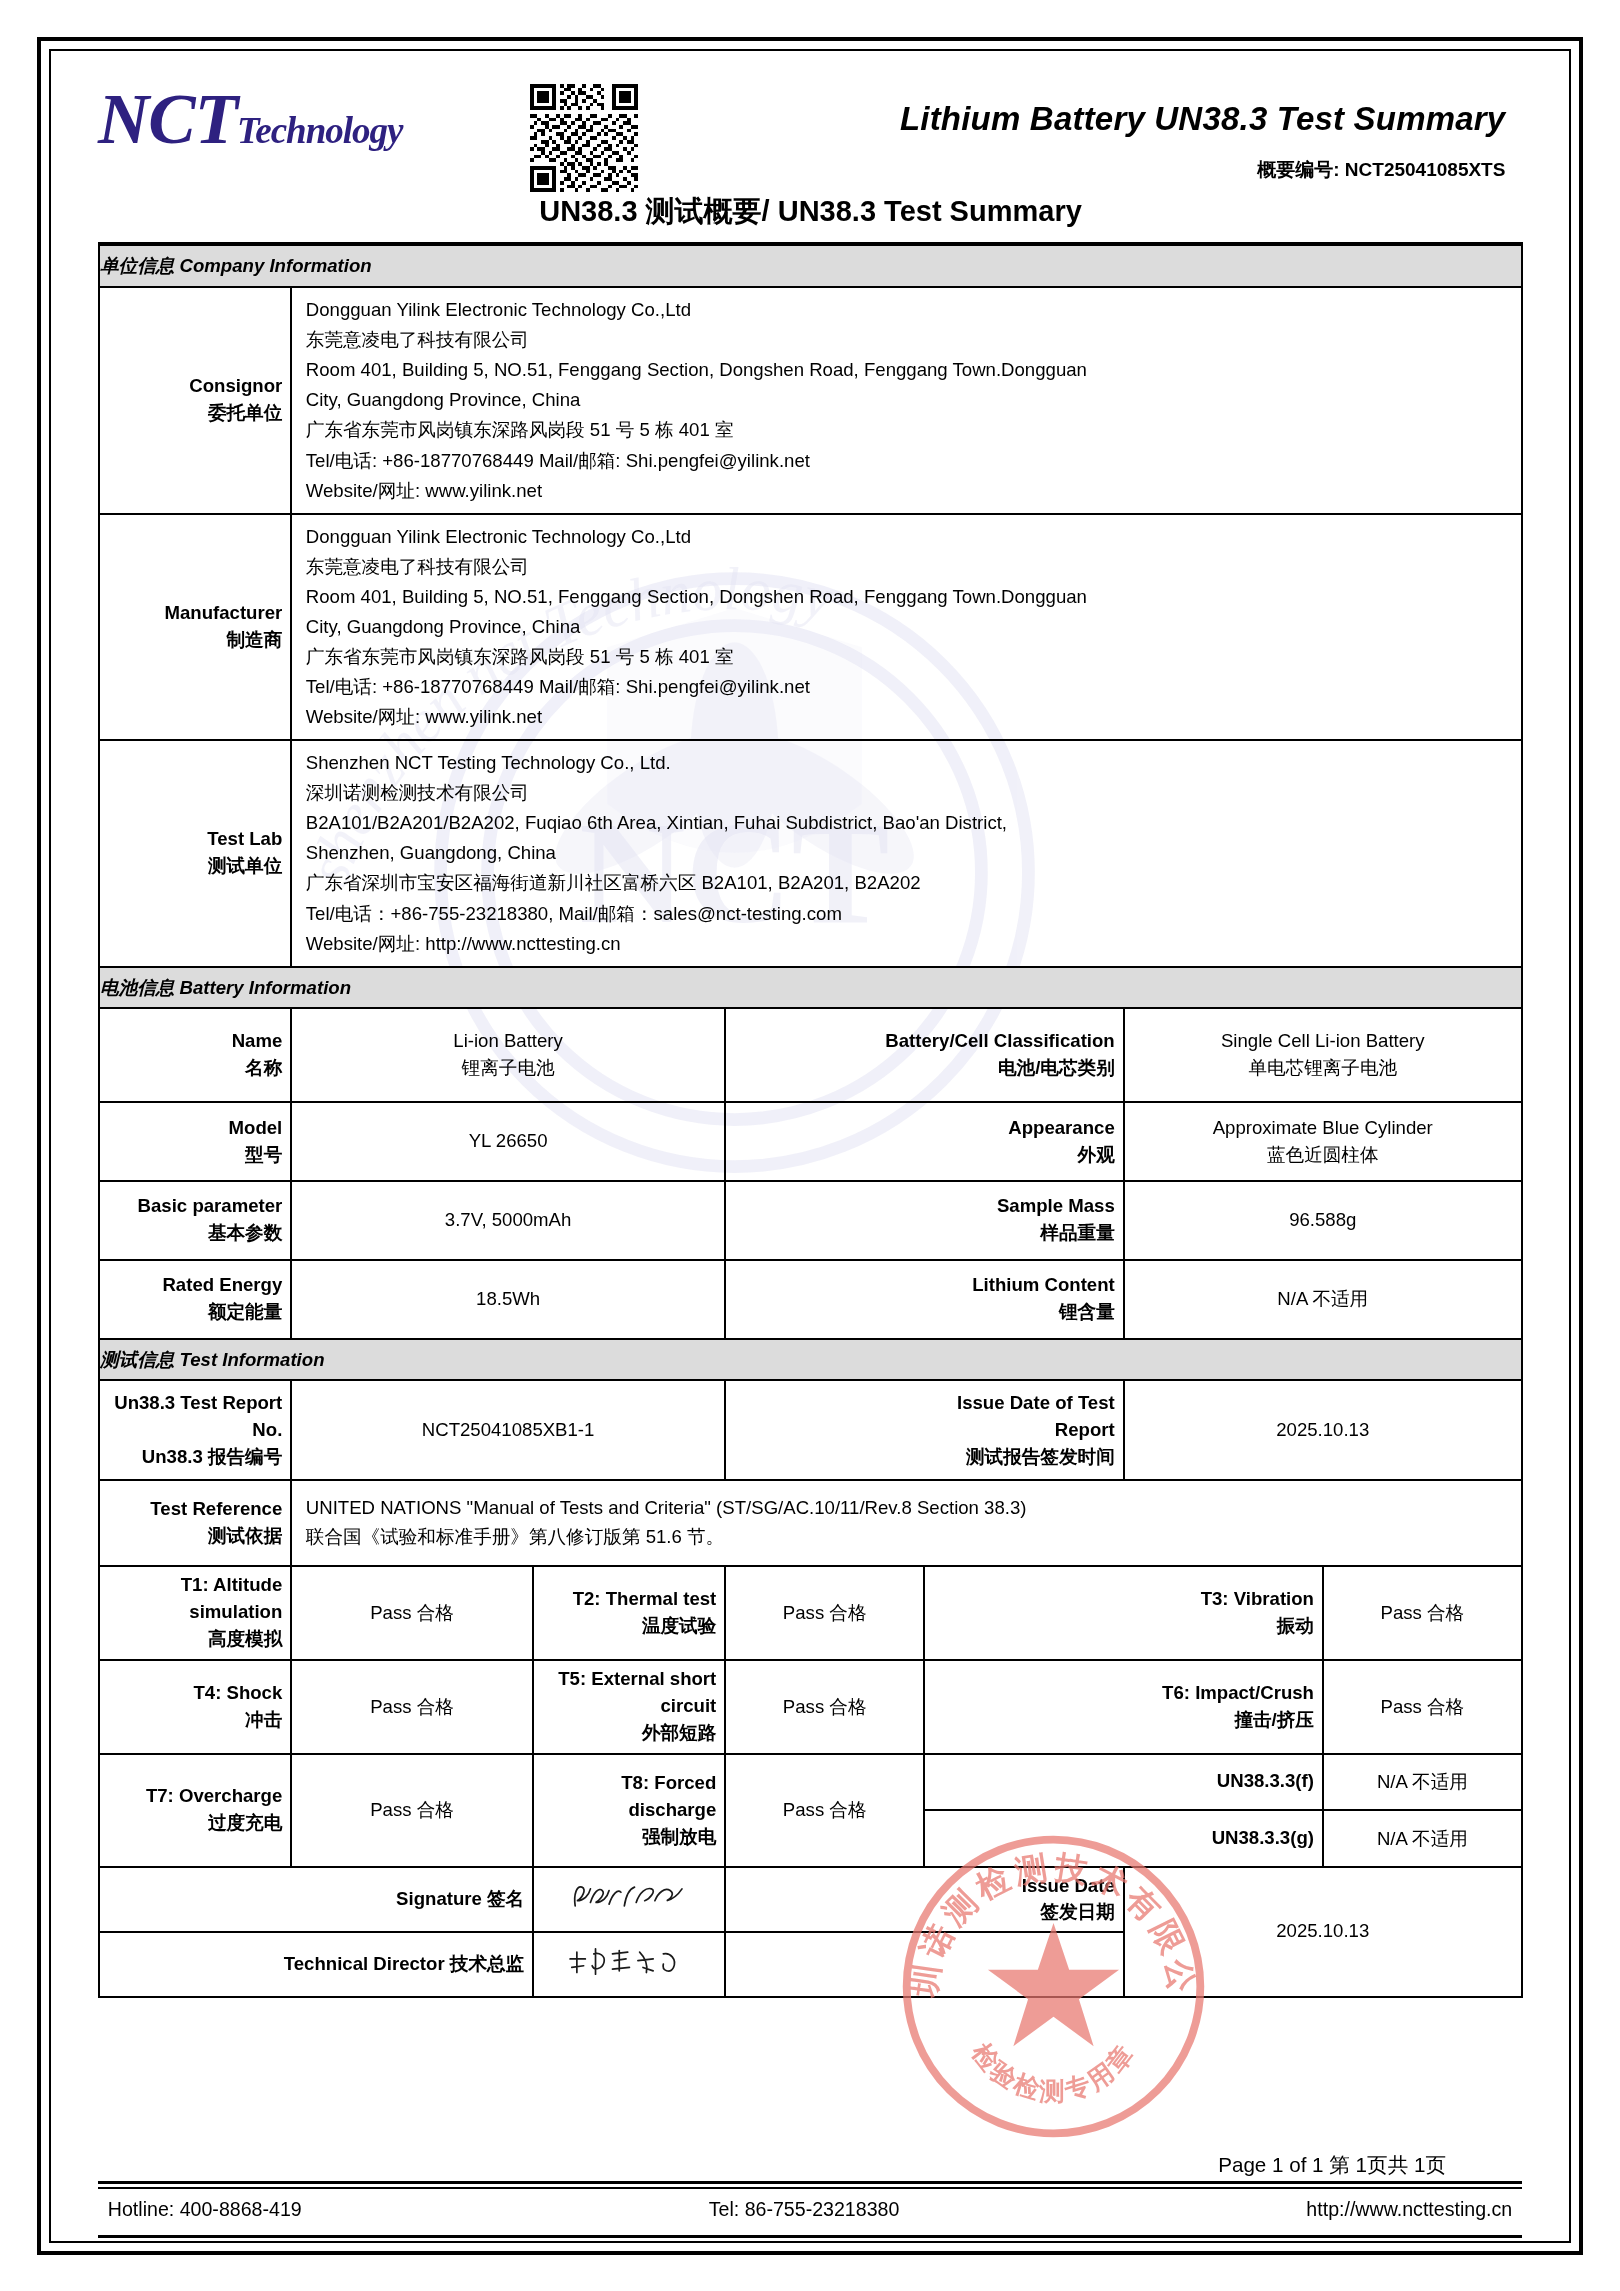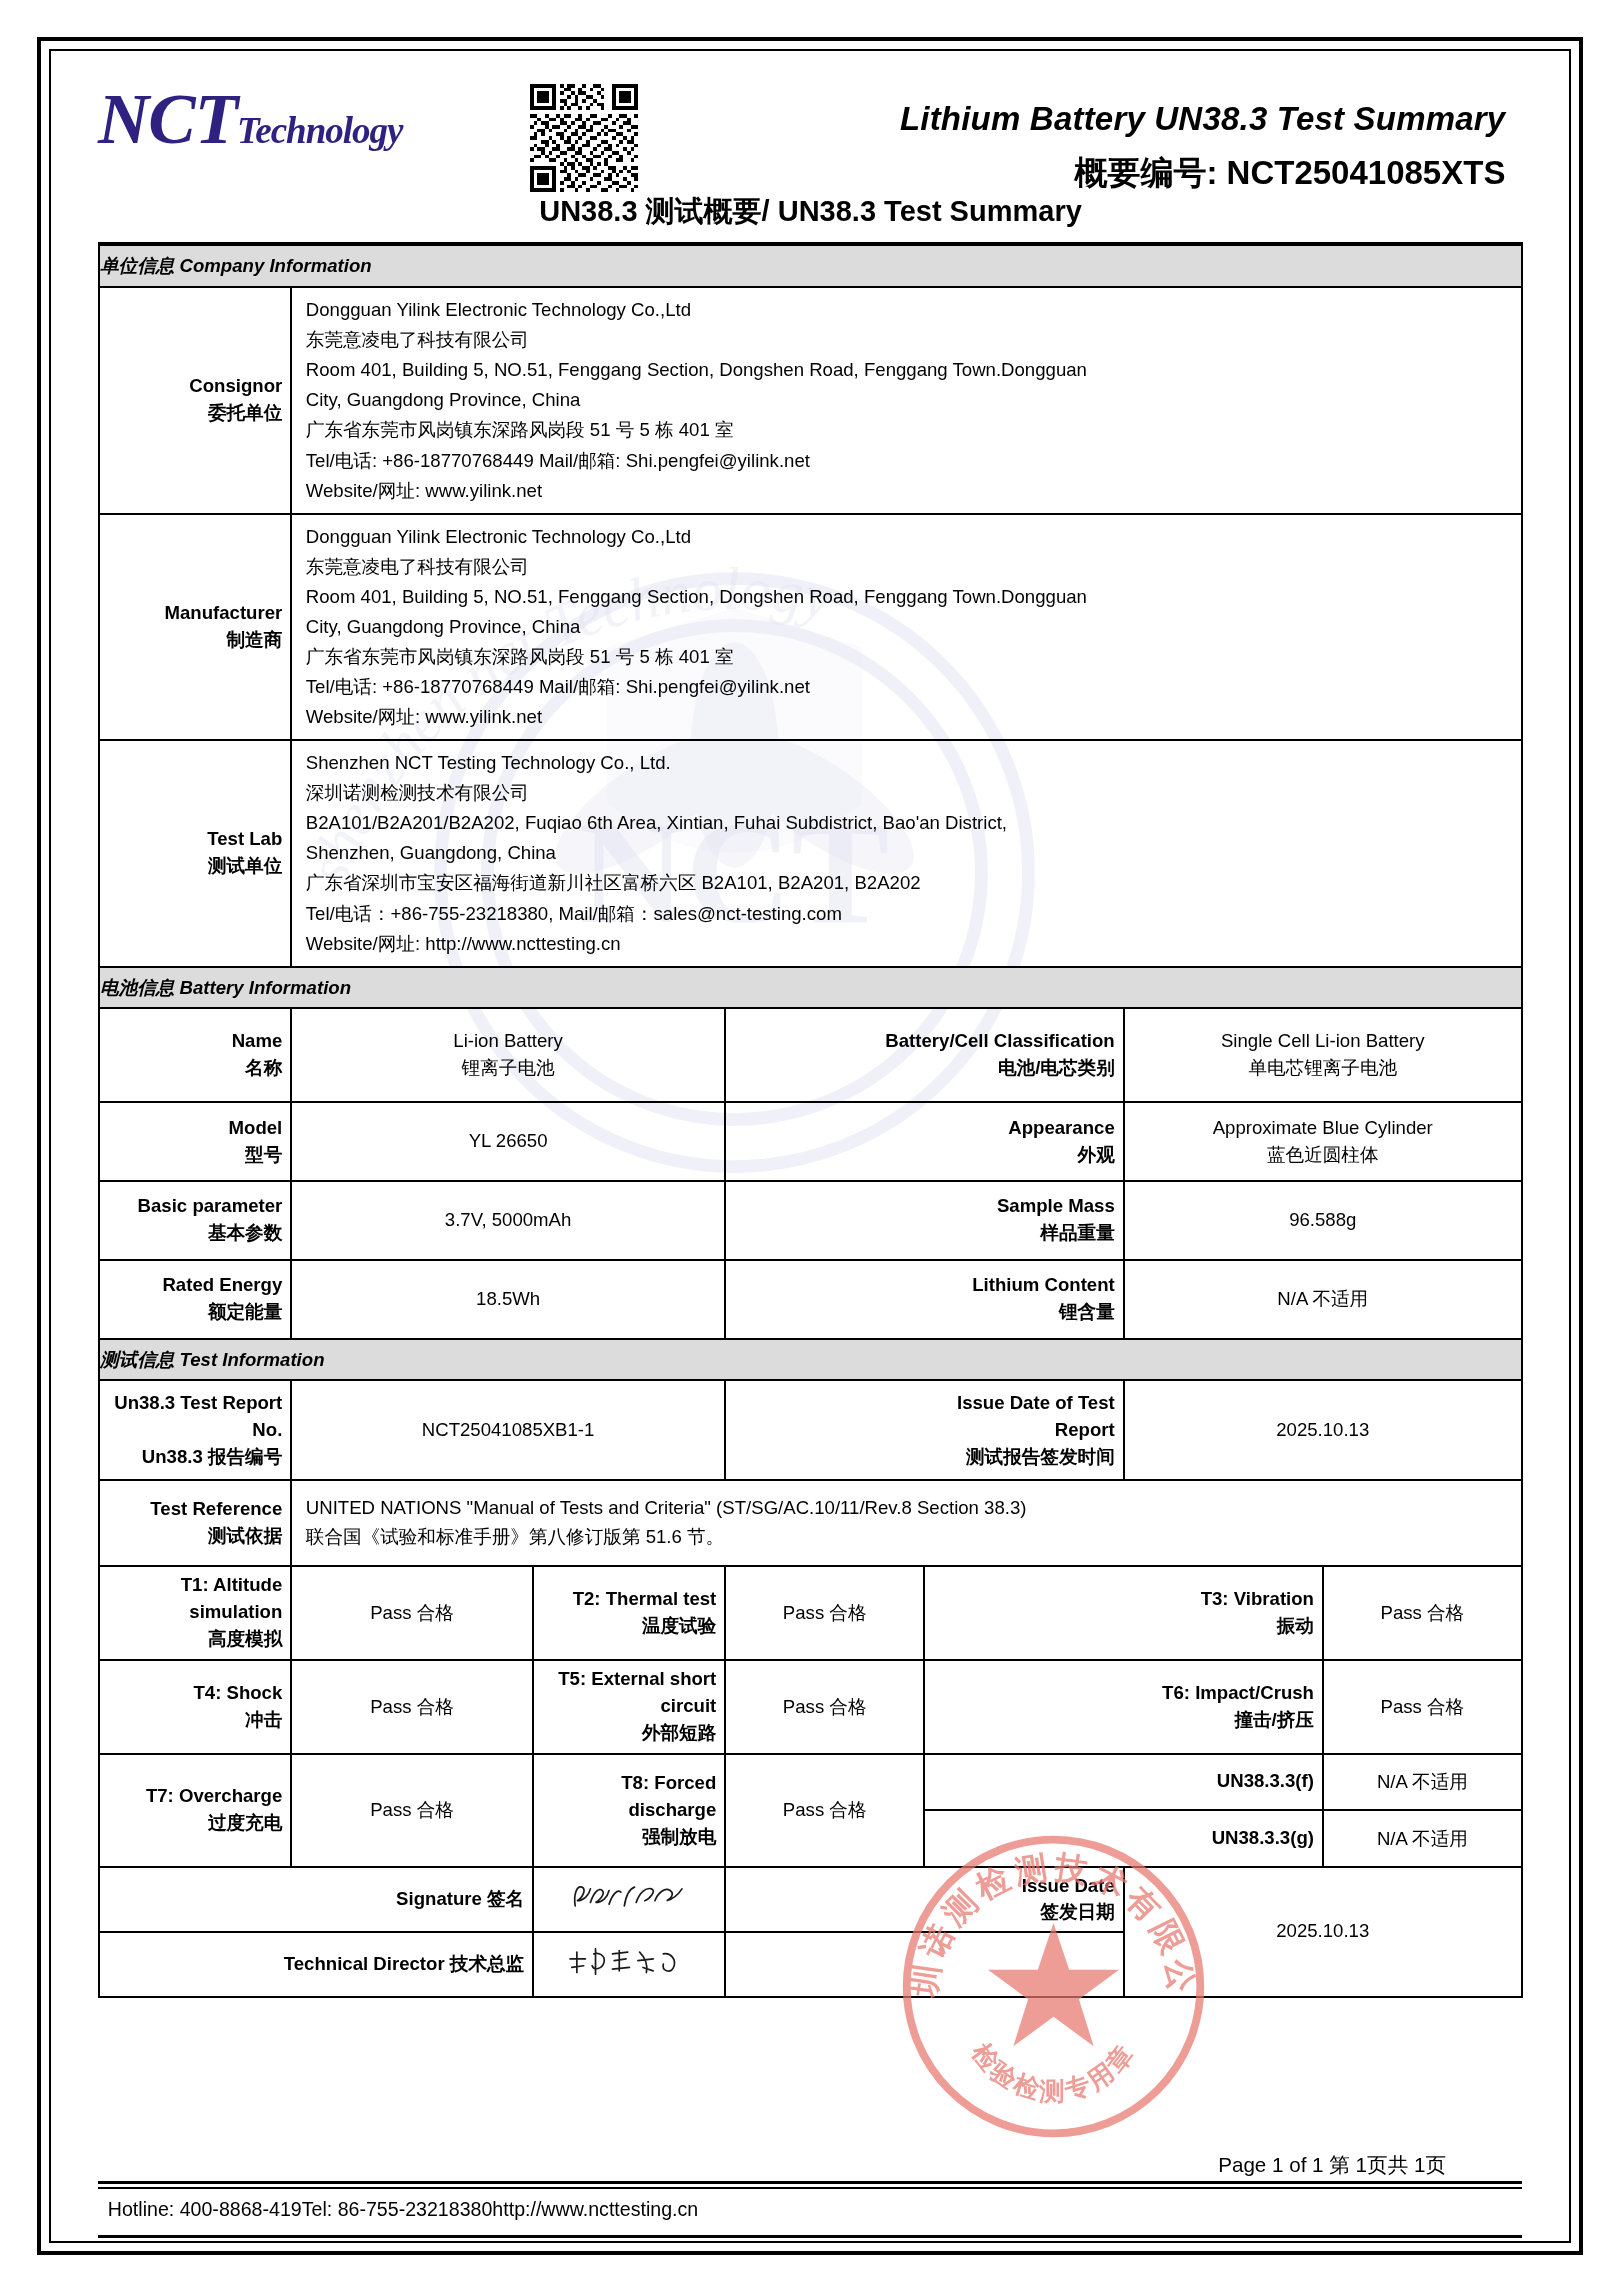--- a/index.html
+++ b/index.html
@@ -88,23 +88,23 @@
     padding-right: 17.6px;
   }
   .title-en {
     font-size: 33px;
     font-weight: bold;
     font-style: italic;
     letter-spacing: 0.2px;
     white-space: nowrap;
   }
   .title-no {
-    font-size: 33px;
+    font-size: 19px;
     font-weight: bold;
-    margin-top: 13px;
+    margin-top: 19px;
     white-space: nowrap;
   }
 
   .doc-title {
     position: relative;
     z-index: 3;
     text-align: center;
     font-size: 29px;
     font-weight: bold;
     margin: 3.9px 0 9.8px 0;
@@ -181,23 +181,24 @@
     height: 2.9px;
     margin-bottom: 9.8px;
   }
   .foot-rule-bot {
     border-top: 3.9px solid #000;
     height: 0;
     margin-top: 7.8px;
   }
   .foot-row {
     display: flex;
-    justify-content: flex-start;
+    justify-content: space-between;
     font-size: 19.6px;
     padding: 0 9.8px 5.9px 9.8px;
+    gap: 18px;
   }
   .hr-under-title {
     border-top: 2.9px solid #000;
     margin: 0 0 0 0;
   }
 </style>
 </head>
 <body>
 
 <div class="page">

